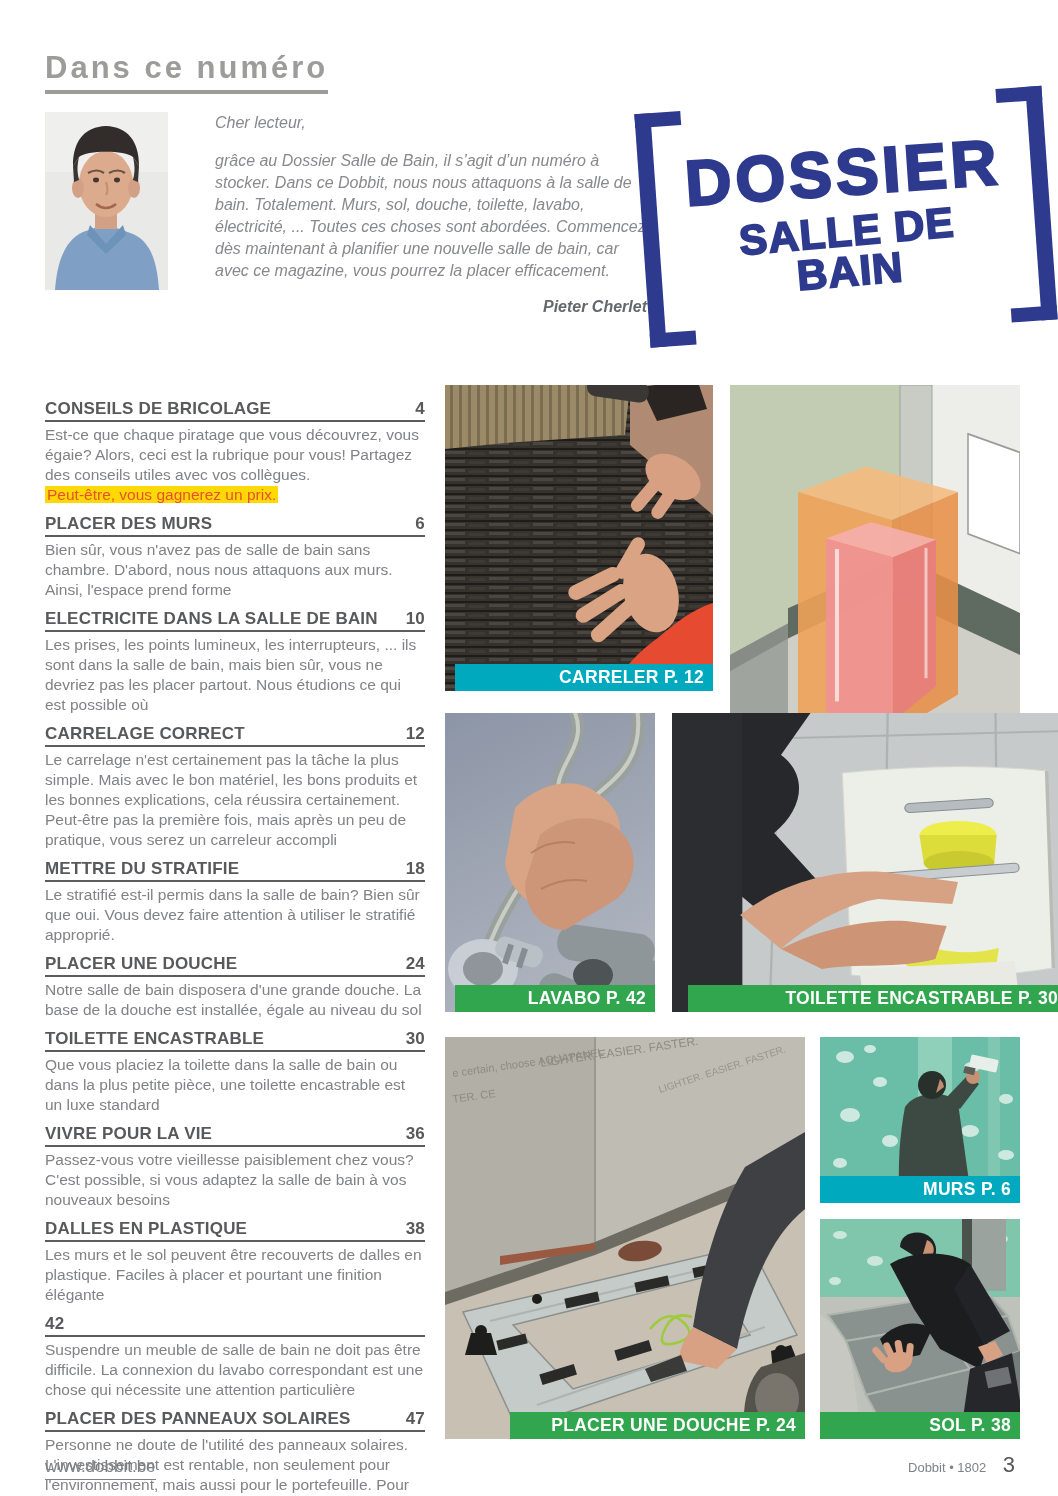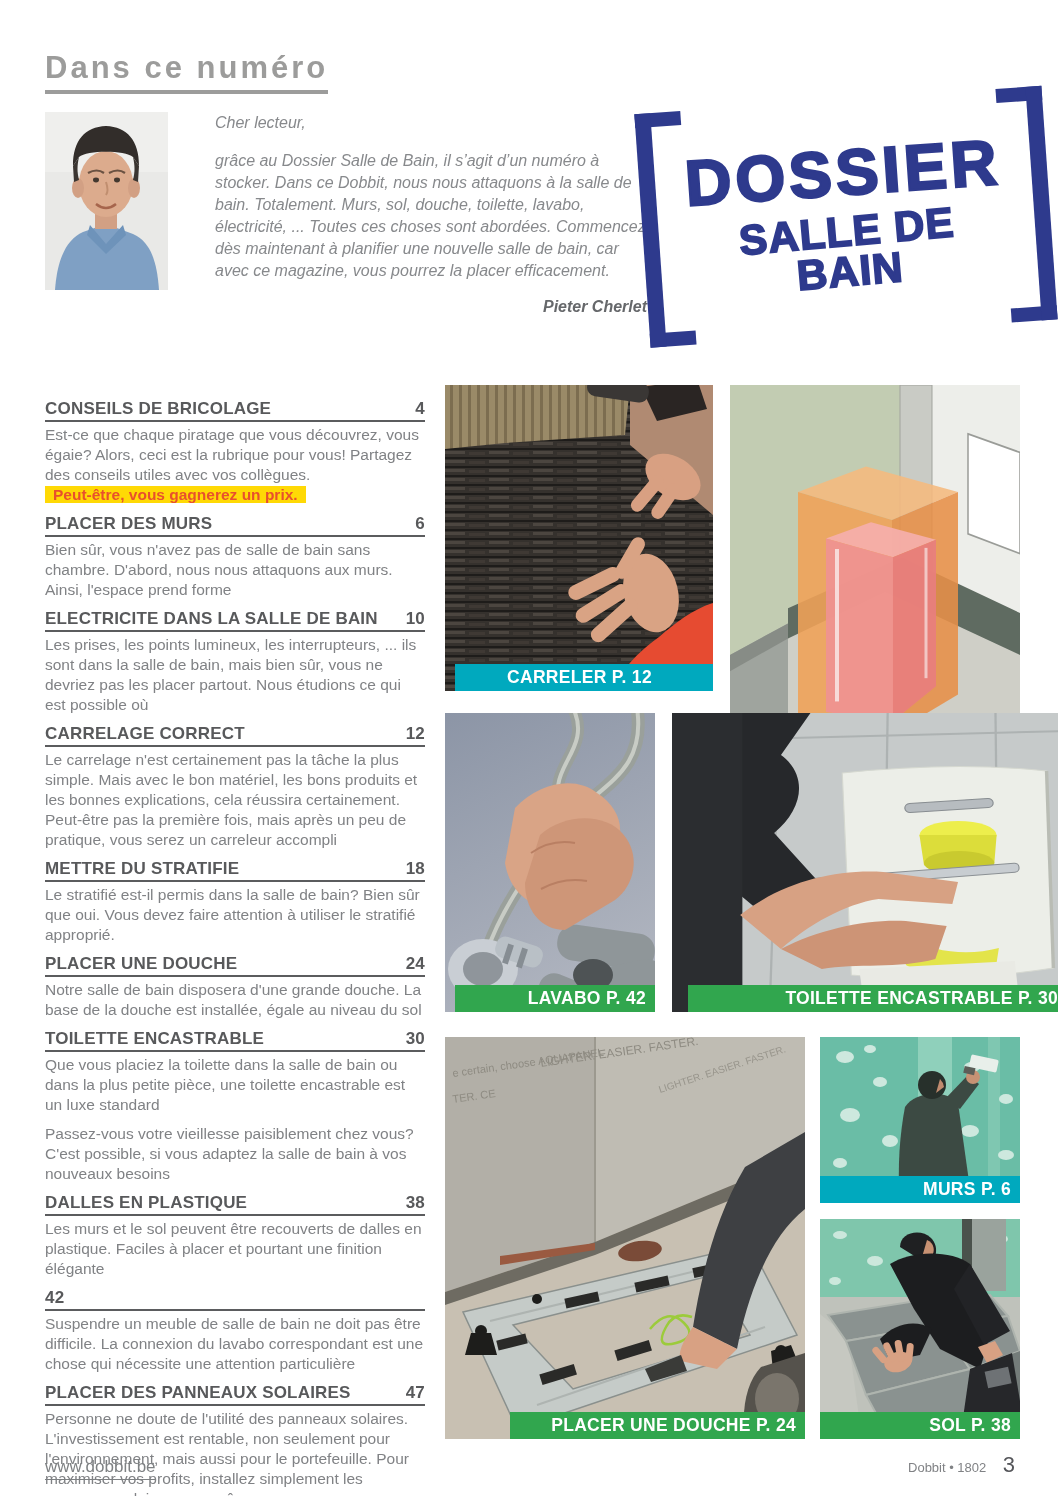--- a/index.html
+++ b/index.html
@@ -32,30 +32,30 @@
     -webkit-text-stroke:1.8px #2E3A8D;transform:rotate(-1deg);}
 
   
   .toc{position:absolute;left:45px;top:399px;width:380px;}
   .toc-entry{margin-bottom:9px;}
   .toc-head{display:flex;justify-content:space-between;align-items:flex-end;
     border-bottom:2.5px solid #5B5C5E;padding-bottom:1px;color:#58595B;
     font-weight:bold;font-size:17px;letter-spacing:0.2px;}
   .toc-desc{margin:3px 0 0 0;color:#808285;font-size:15.5px;line-height:20px;}
   .toc-highlight{line-height:20px;margin-top:0;}
-  .toc-highlight span{background:#FFD905;color:#E8502D;font-weight:bold;font-size:15.5px;padding:0 8px;}
+  .toc-highlight span{background:#FFD905;color:#E8502D;font-weight:normal;font-size:15.5px;padding:0 2px;}
 
   
   .photo{position:absolute;overflow:hidden;background:#ddd;}
   .photo svg{position:absolute;left:0;top:0;width:100%;height:100%;display:block;}
   .photo text{font-family:"Liberation Sans",sans-serif;}
   .banner{position:absolute;bottom:0;right:0;height:27px;display:flex;align-items:center;
     justify-content:flex-end;padding-right:9px;color:#fff;font-weight:bold;
     font-size:17.5px;letter-spacing:0.3px;}
-  .pA{left:445px;top:385px;width:268px;height:306px;} .pA .banner{left:10px;justify-content:center;}
+  .pA{left:445px;top:385px;width:268px;height:306px;} .pA .banner{left:10px;}
   .pB{left:730px;top:385px;width:290px;height:356px;} .pB .banner{left:45px;}
   .pC{left:445px;top:713px;width:210px;height:299px;} .pC .banner{left:10px;}
   .pD{left:672px;top:713px;width:395px;height:299px;} .pD .banner{left:16px;}
   .pE{left:445px;top:1037px;width:360px;height:402px;} .pE .banner{left:65px;}
   .pF{left:820px;top:1037px;width:200px;height:166px;} .pF .banner{left:0;}
   .pG{left:820px;top:1219px;width:200px;height:220px;} .pG .banner{left:0;}
 
   
   .footer{position:absolute;left:45px;right:43px;top:1452px;display:flex;
     justify-content:space-between;align-items:baseline;}
@@ -160,20 +160,24 @@
 
     <div class="toc-entry">
       <div class="toc-head">
         <span>TOILETTE ENCASTRABLE</span>
         <span>30</span>
       </div>
       <p class="toc-desc">Que vous placiez la toilette dans la salle de bain ou dans la plus petite pièce, une toilette encastrable est un luxe standard</p>
     </div>
 
     <div class="toc-entry">
+      <div class="toc-head">
+        <span>VIVRE POUR LA VIE</span>
+        <span>36</span>
+      </div>
       <p class="toc-desc">Passez-vous votre vieillesse paisiblement chez vous? C'est possible, si vous adaptez la salle de bain à vos nouveaux besoins</p>
     </div>
 
     <div class="toc-entry">
       <div class="toc-head">
         <span>DALLES EN PLASTIQUE</span>
         <span>38</span>
       </div>
       <p class="toc-desc">Les murs et le sol peuvent être recouverts de dalles en plastique. Faciles à placer et pourtant une finition élégante</p>
     </div>

